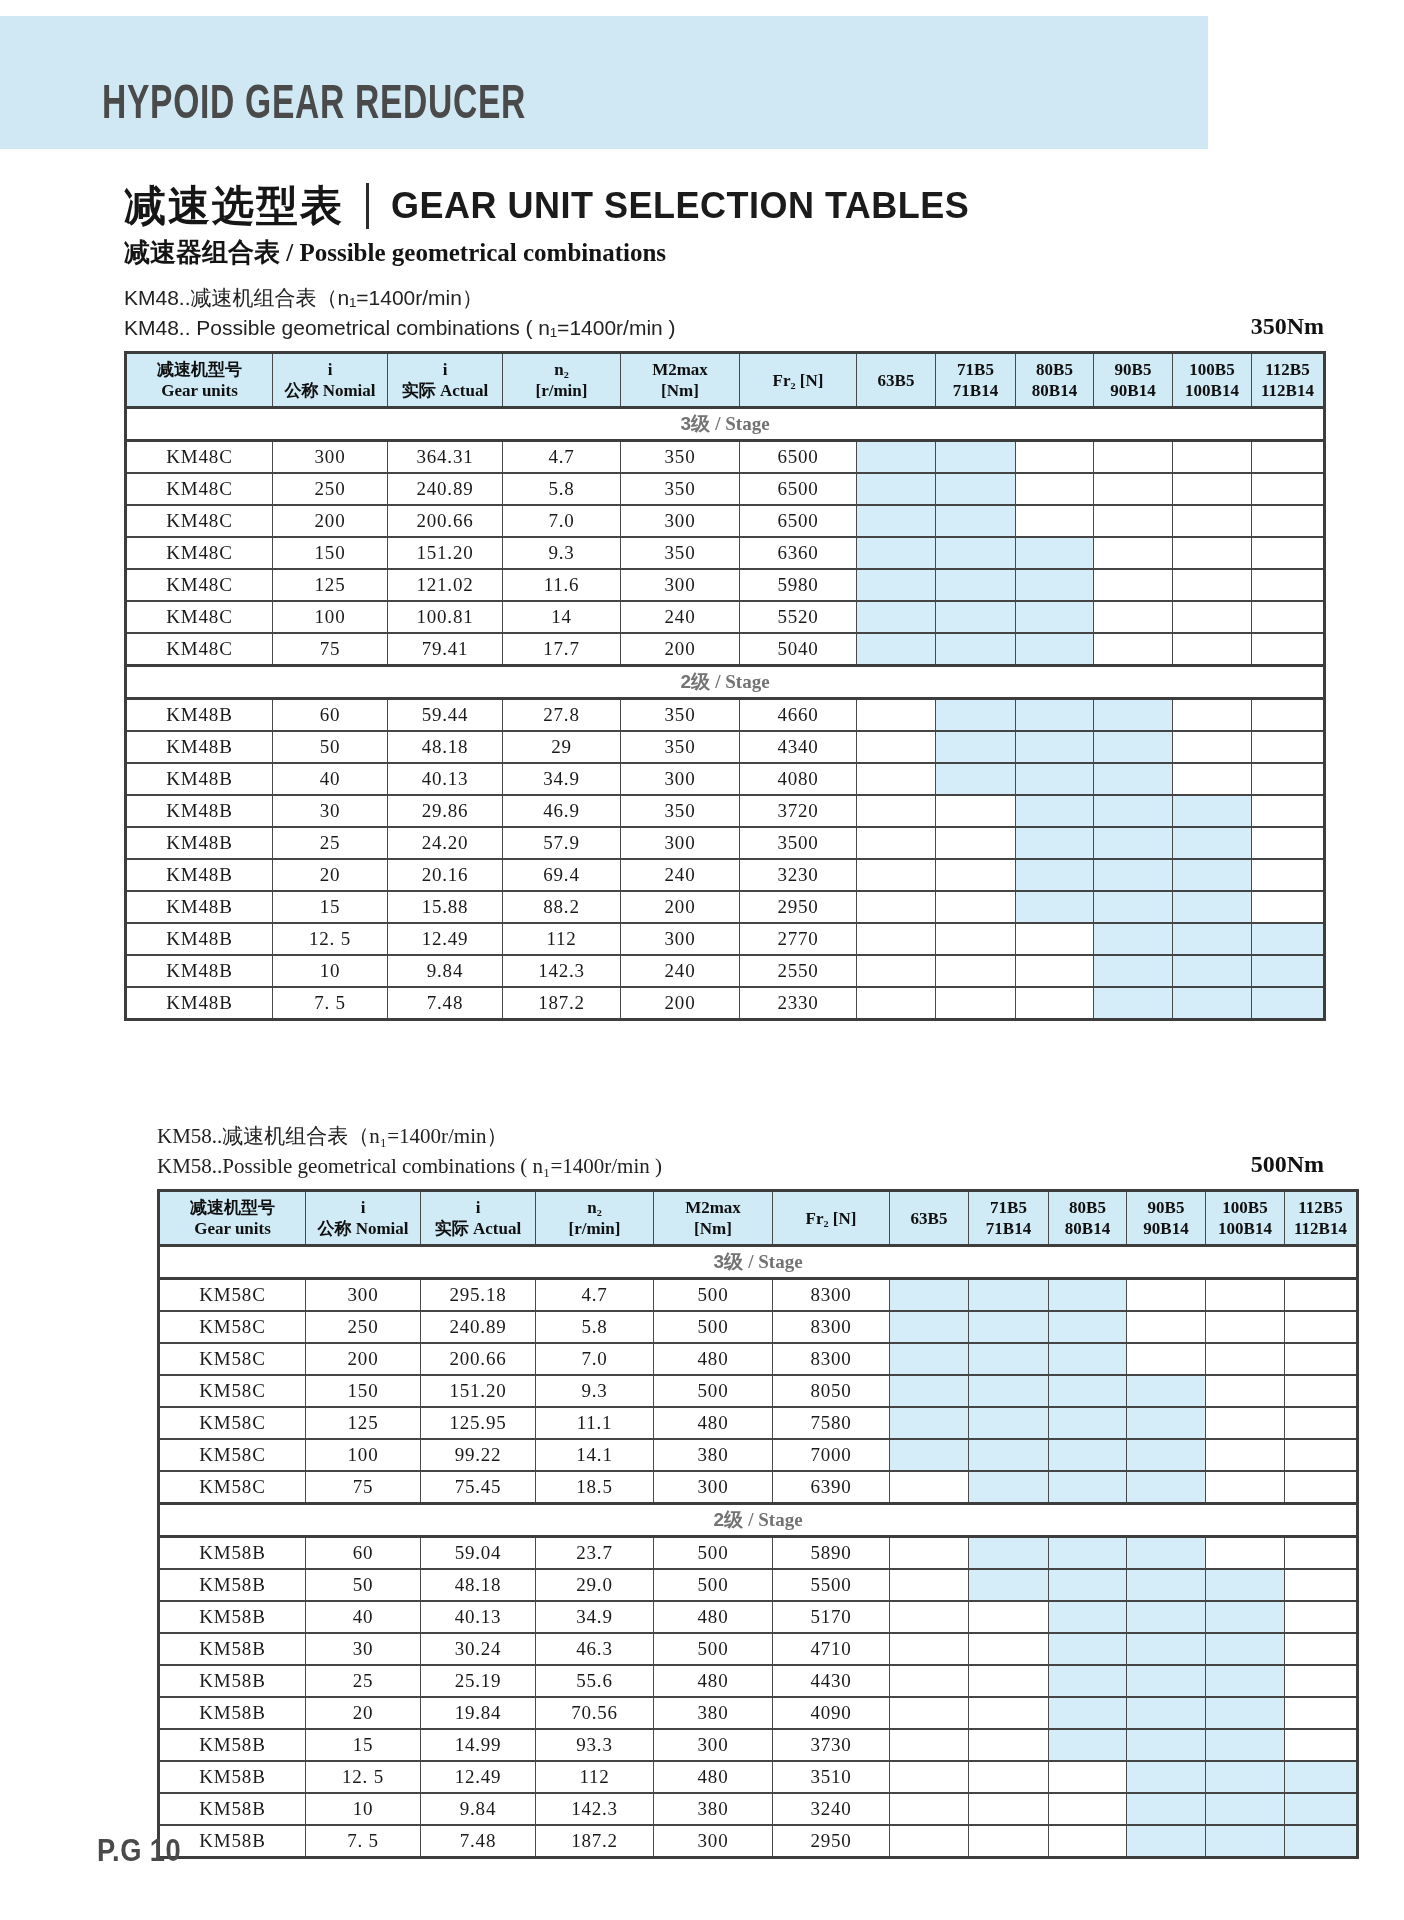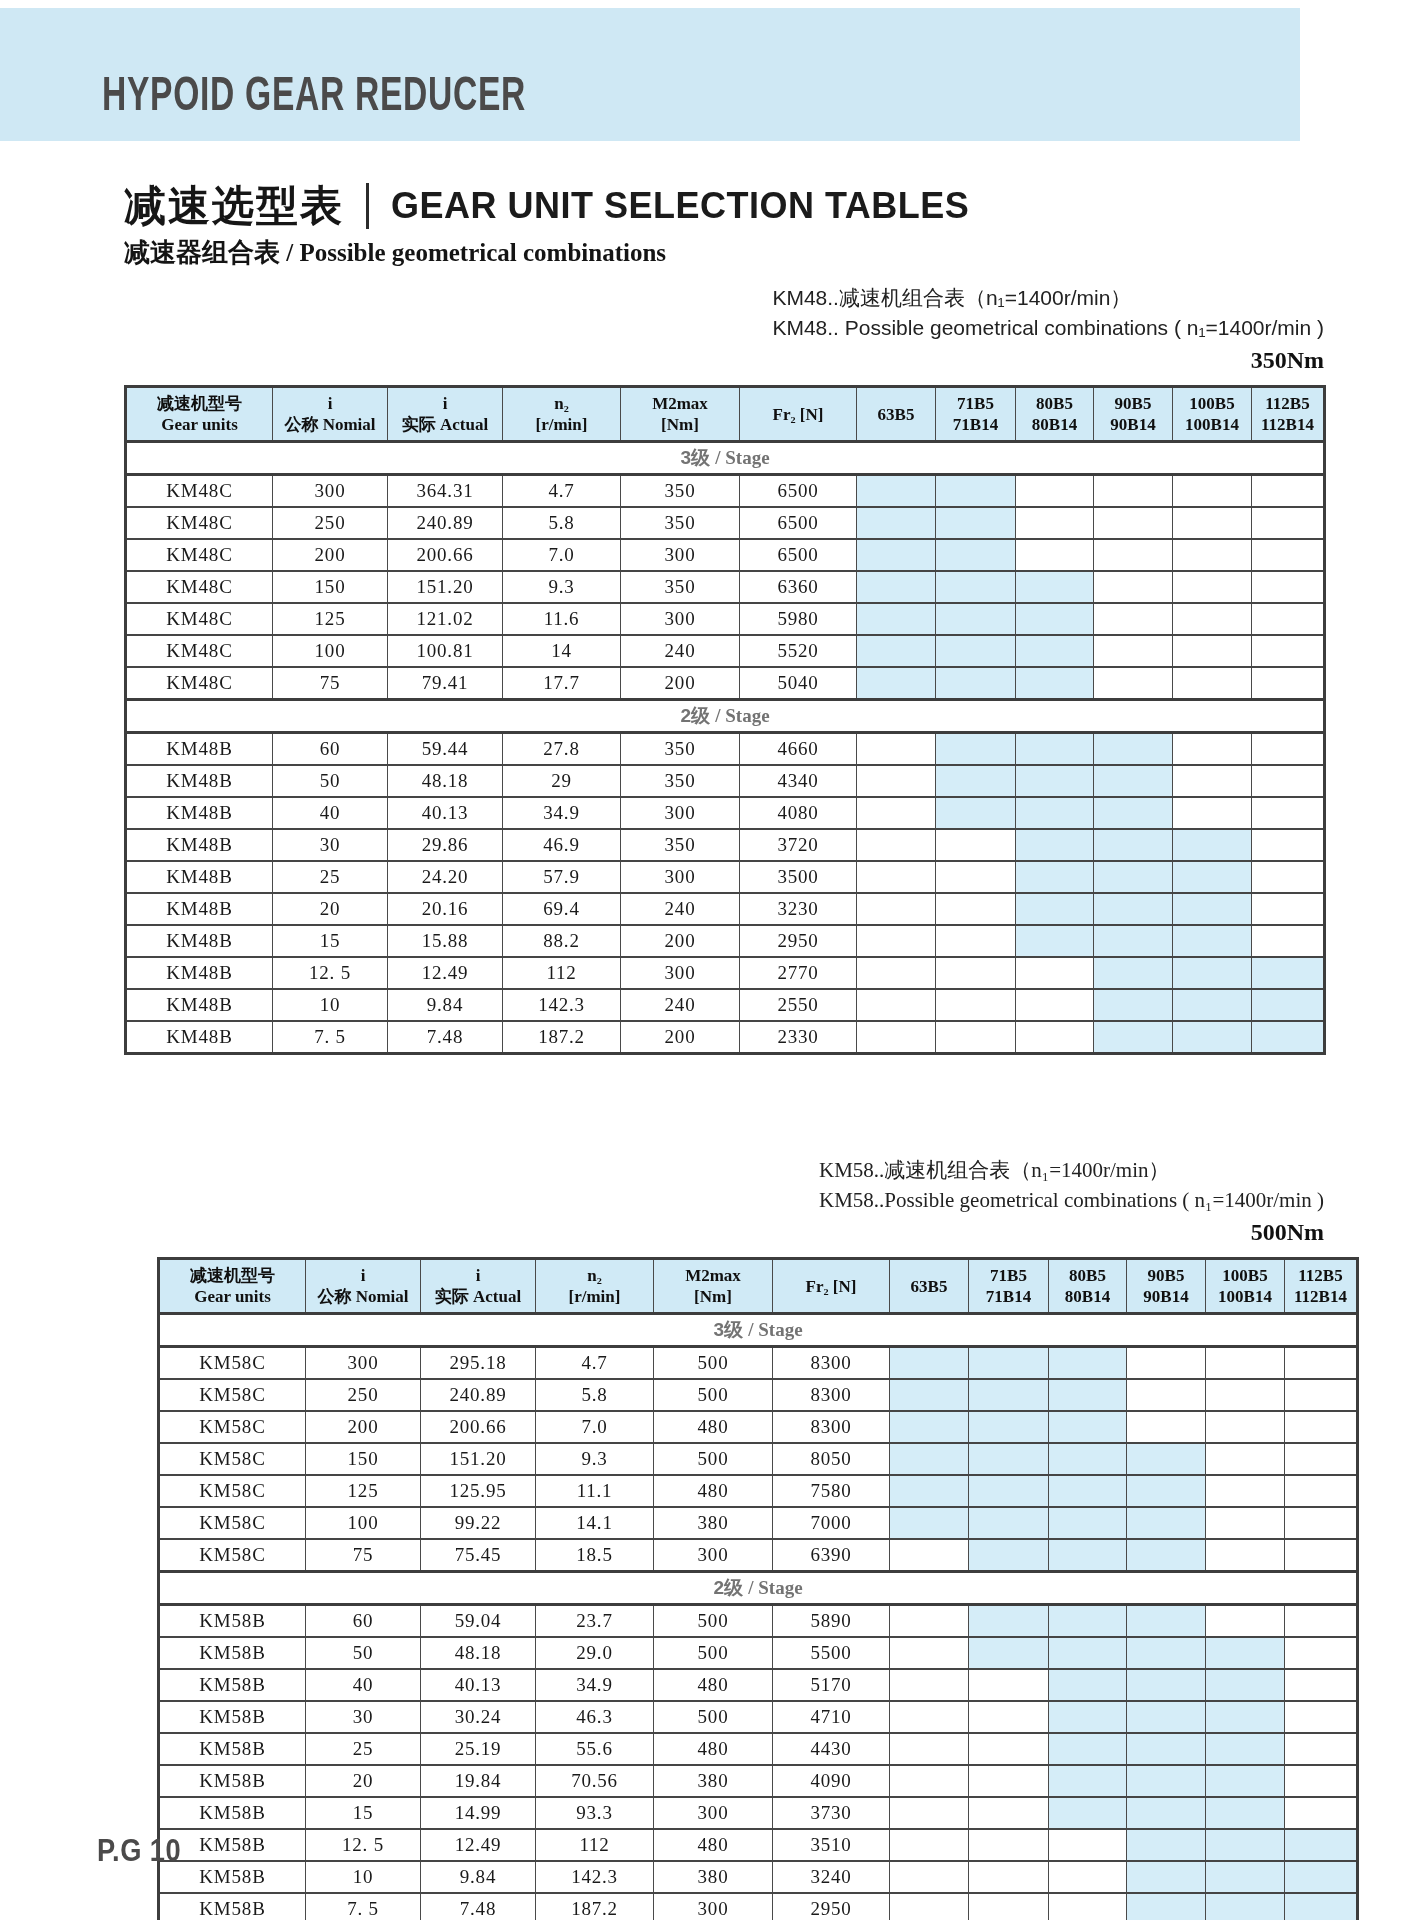--- a/index.html
+++ b/index.html
@@ -2,21 +2,21 @@
 <html style="--band: #cfe8f4; --table_head: #d0eaf6; --highlight: #d5edf8; --border_dark: #3d3d3d; --text: #1c1c1c; --brand_text: #4b4a4a;"><head>
 <meta charset="utf-8">
 <style>
   html,body{margin:0;padding:0;background:#ffffff;}
   .page{
     position:relative;width:1404px;height:1920px;background:#ffffff;overflow:hidden;
     font-family:"Liberation Sans","DejaVu Sans",sans-serif;color:var(--text,#1c1c1c);
   }
   
   .top-band{
-    position:absolute;left:0;top:8px;width:1300px;height:133px;
+    position:absolute;left:0;top:16px;width:1208px;height:133px;
     background:var(--band,#cfe8f4);
   }
   .brand{
     position:absolute;left:102px;top:62px;
     font-family:"Liberation Sans","DejaVu Sans",sans-serif;
     font-weight:bold;font-size:48px;line-height:48px;letter-spacing:1px;
     color:var(--brand_text,#4b4a4a);
     transform:scaleX(0.70);transform-origin:left center;white-space:nowrap;
   }
   .content{position:absolute;left:124px;top:133px;width:1200px;}
@@ -24,21 +24,21 @@
   .main-title{display:flex;align-items:center;margin-top:48px;height:50px;}
   .title-zh{font-size:42px;font-weight:bold;color:#161616;letter-spacing:2px;white-space:nowrap;}
   .title-sep{width:3px;height:46px;background:#2b2b2b;margin:0 22px;}
   .title-en{font-size:36px;font-weight:bold;color:#1b1b1b;letter-spacing:0.5px;white-space:nowrap;}
   
   .subtitle{margin-top:4px;height:32px;white-space:nowrap;}
   .sub-zh{font-size:26px;font-weight:bold;color:#141414;}
   .sub-en{font-family:"Liberation Serif","DejaVu Serif",serif;font-size:25px;font-weight:bold;color:#141414;}
   
   .gtable-block{margin-top:0;}
-  .intro-row{display:flex;align-items:flex-end;margin-top:16px;flex-direction:column;}
+  .intro-row{display:flex;align-items:flex-end;margin-top:16px;}
   .intro-lines{flex:1 1 auto;}
   .intro{font-size:21px;line-height:30px;color:#222222;white-space:nowrap;}
   .serif-intro .intro{font-family:"Liberation Serif","DejaVu Serif",serif;}
   .torque{
     flex:0 0 auto;margin-left:auto;
     font-family:"Liberation Serif","DejaVu Serif",serif;
     font-weight:bold;font-size:24px;line-height:34px;color:#111111;
   }
   
   table.gtable{

